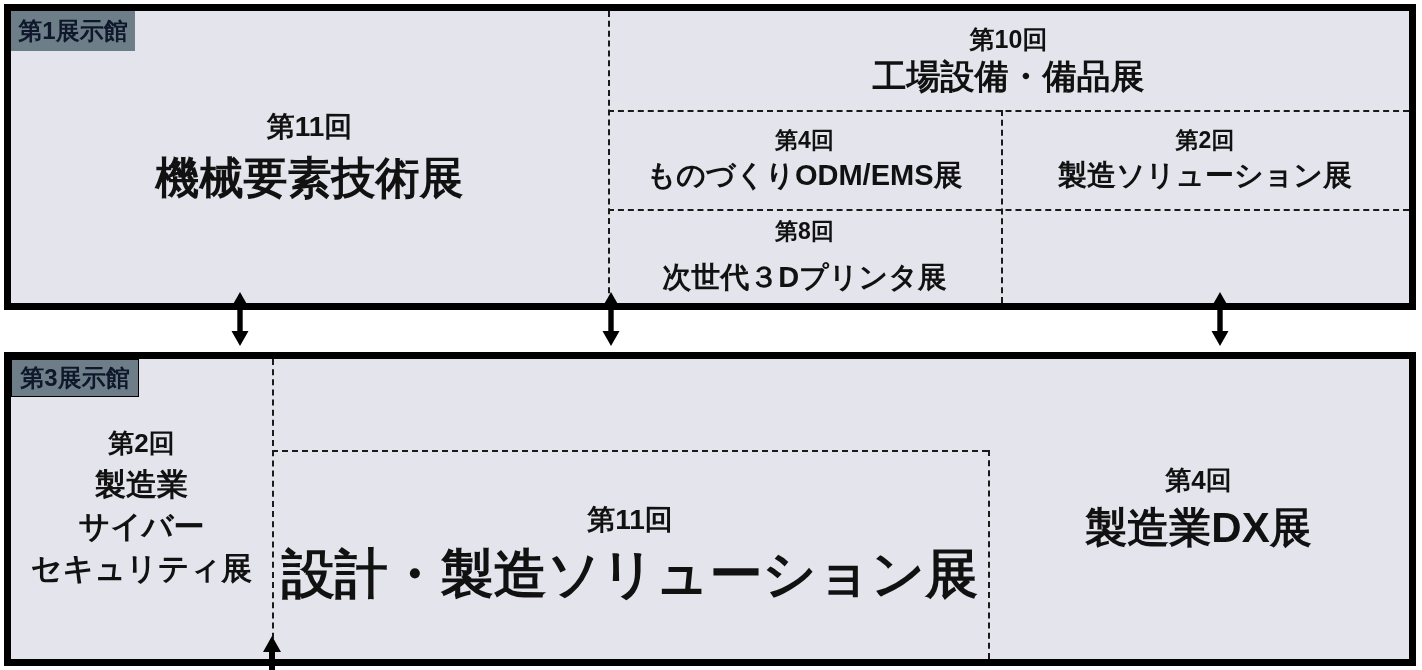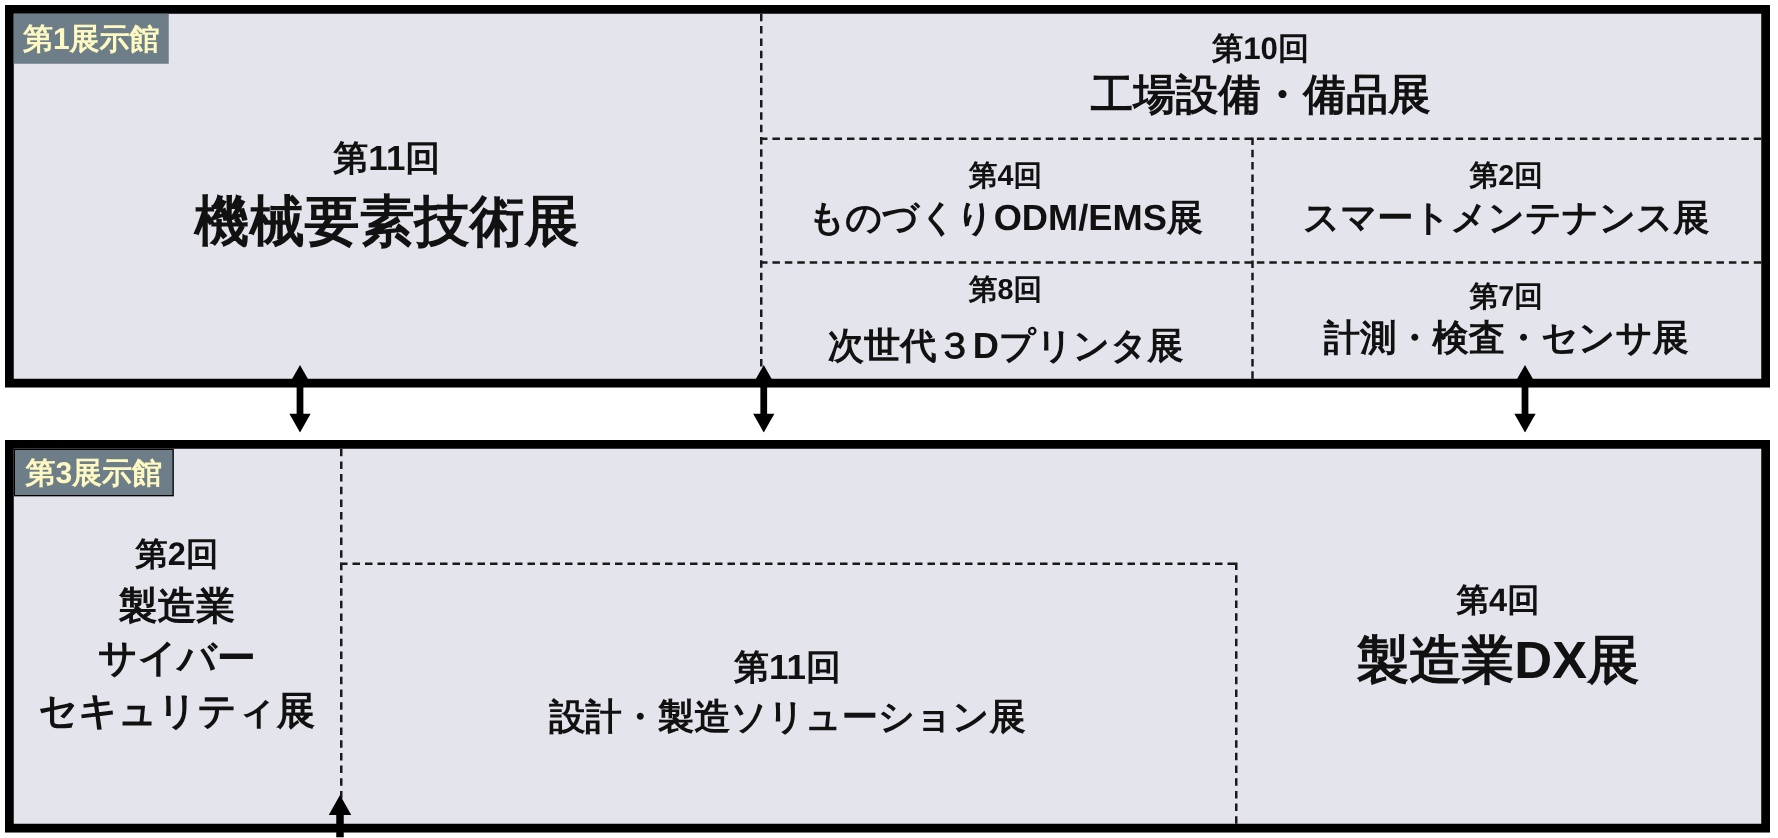--- a/index.html
+++ b/index.html
@@ -10,21 +10,21 @@
   }
   .stage{position:absolute;inset:0;}
   .hall{
     position:absolute;left:4px;width:1412px;box-sizing:border-box;
     background:#e4e4ec;border:7px solid #000000;
   }
   .hall1{top:4px;height:306px;}
   .hall3{top:352px;height:314px;}
   .hall-inner{position:relative;width:100%;height:100%;}
   .hall-label{
-    position:absolute;top:0;left:0;z-index:4;background:#6d7e88;color:#fef9c3;
+    position:absolute;top:0;left:0;z-index:4;background:#6d7e88;color:#0f172a;
     font-weight:700;font-size:24px;display:flex;align-items:center;justify-content:center;
     box-sizing:border-box;
   }
   .hall1 .hall-label{width:124px;height:40px;}
   .hall3 .hall-label{width:128px;height:38px;border:1px solid #000000;}
   .cell{
     position:absolute;display:flex;flex-direction:column;align-items:center;
     justify-content:center;text-align:center;font-weight:700;line-height:1.15;z-index:2;
   }
   .edition{display:block;}
@@ -41,21 +41,21 @@
   .c-prn {left:597px;top:198px;width:393px;height:94px;gap:16px;}
   .c-sns {left:990px;top:198px;width:408px;height:94px;gap:5px;}
   .c-odm .edition,.c-mnt .edition,.c-prn .edition,.c-sns .edition{font-size:23px;}
   .c-odm .name,.c-mnt .name,.c-prn .name,.c-sns .name{font-size:29px;}
   
   .c-cyb{left:0;top:0;width:261px;height:300px;gap:2px;}
   .c-cyb .edition{font-size:26px;margin-bottom:4px;}
   .c-cyb .name{font-size:31px;line-height:1.3;}
   .c-dsg{left:261px;top:91px;width:716px;height:209px;gap:8px;}
   .c-dsg .edition{font-size:28px;}
-  .c-dsg .name{font-size:29px;}
+  .c-dsg .name{font-size:53px;}
   .c-dx {left:977px;top:0;width:421px;height:300px;gap:8px;}
   .c-dx .edition{font-size:26px;}
   .c-dx .name{font-size:42px;}
   
   .divider-v{position:absolute;width:0;border-left:2px dashed #1a1a1a;z-index:1;}
   .divider-h{position:absolute;height:0;border-top:2px dashed #1a1a1a;z-index:1;}
   .d1-v1{left:597px;top:0;height:292px;}
   .d1-h1{left:597px;top:99px;width:801px;}
   .d1-h2{left:597px;top:198px;width:801px;}
   .d1-v2{left:990px;top:99px;height:193px;}
@@ -89,32 +89,28 @@
         <span class="name">工場設備・備品展</span>
       </div>
 
       <div class="cell c-odm">
         <span class="edition">第4回</span>
         <span class="name">ものづくりODM/EMS展</span>
       </div>
 
       <div class="cell c-mnt">
         <span class="edition">第2回</span>
-        <span class="name">スマートメンテナンス展</span>
+        <span class="name">製造ソリューション展</span>
       </div>
 
       <div class="cell c-prn">
         <span class="edition">第8回</span>
         <span class="name">次世代３Dプリンタ展</span>
       </div>
 
-      <div class="cell c-sns">
-        <span class="edition">第7回</span>
-        <span class="name">計測・検査・センサ展</span>
-      </div>
 
       <div class="divider-v d1-v1"></div>
       <div class="divider-h d1-h1"></div>
       <div class="divider-h d1-h2"></div>
       <div class="divider-v d1-v2"></div>
     </div>
   </section>
 
   <section class="hall hall3">
     <div class="hall-inner">

